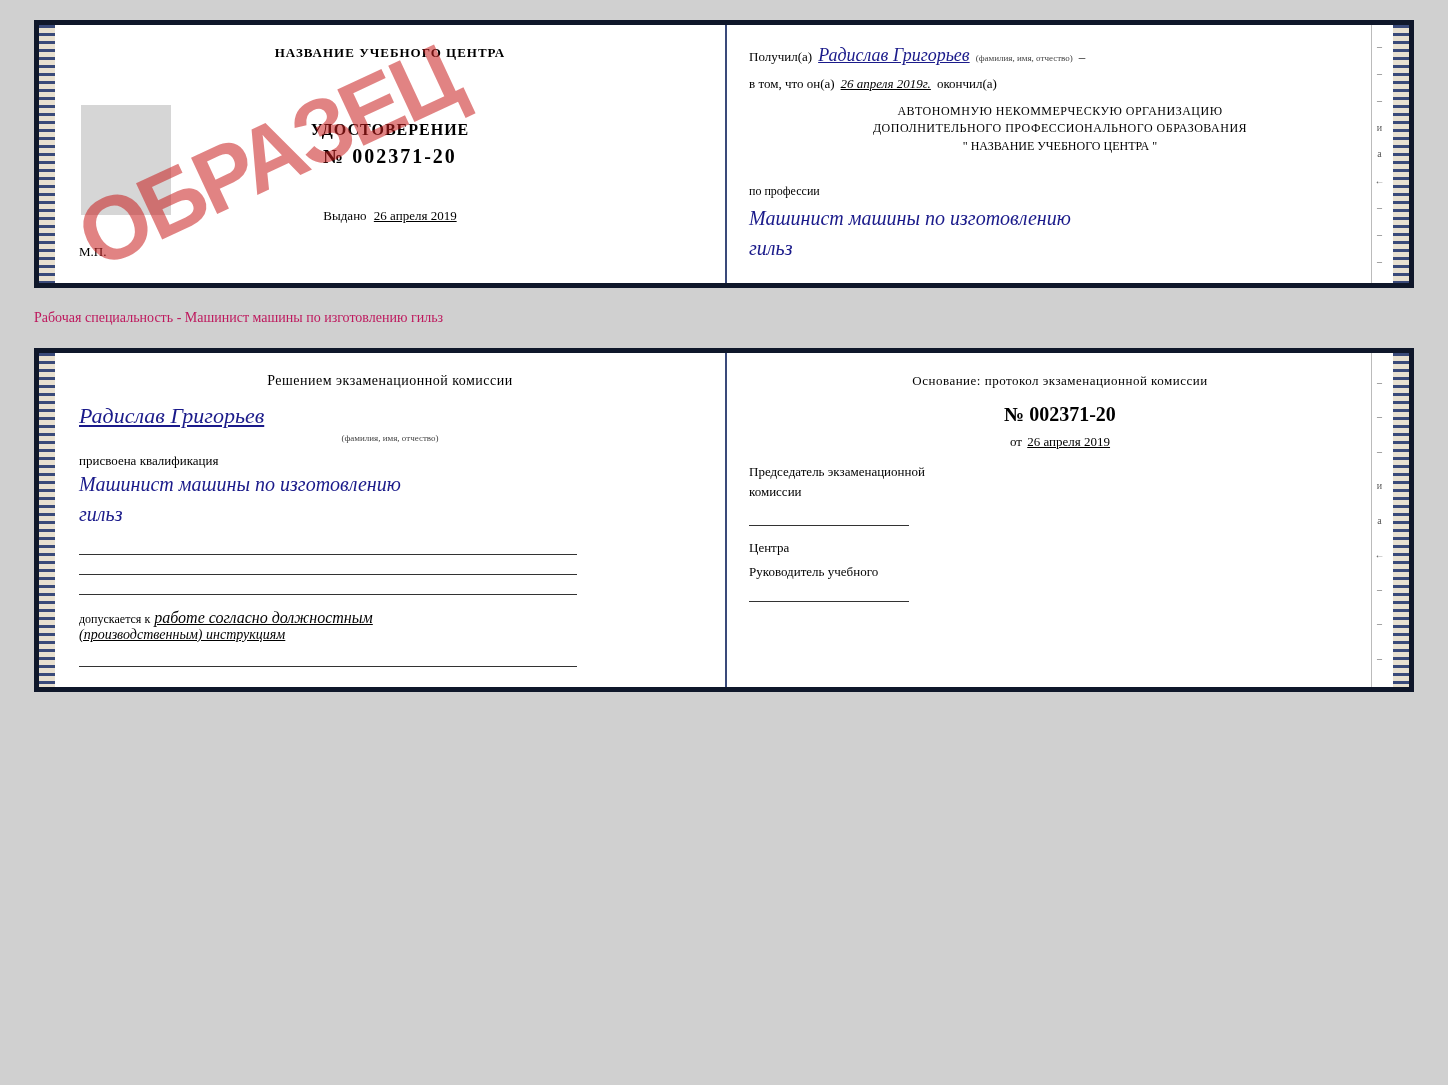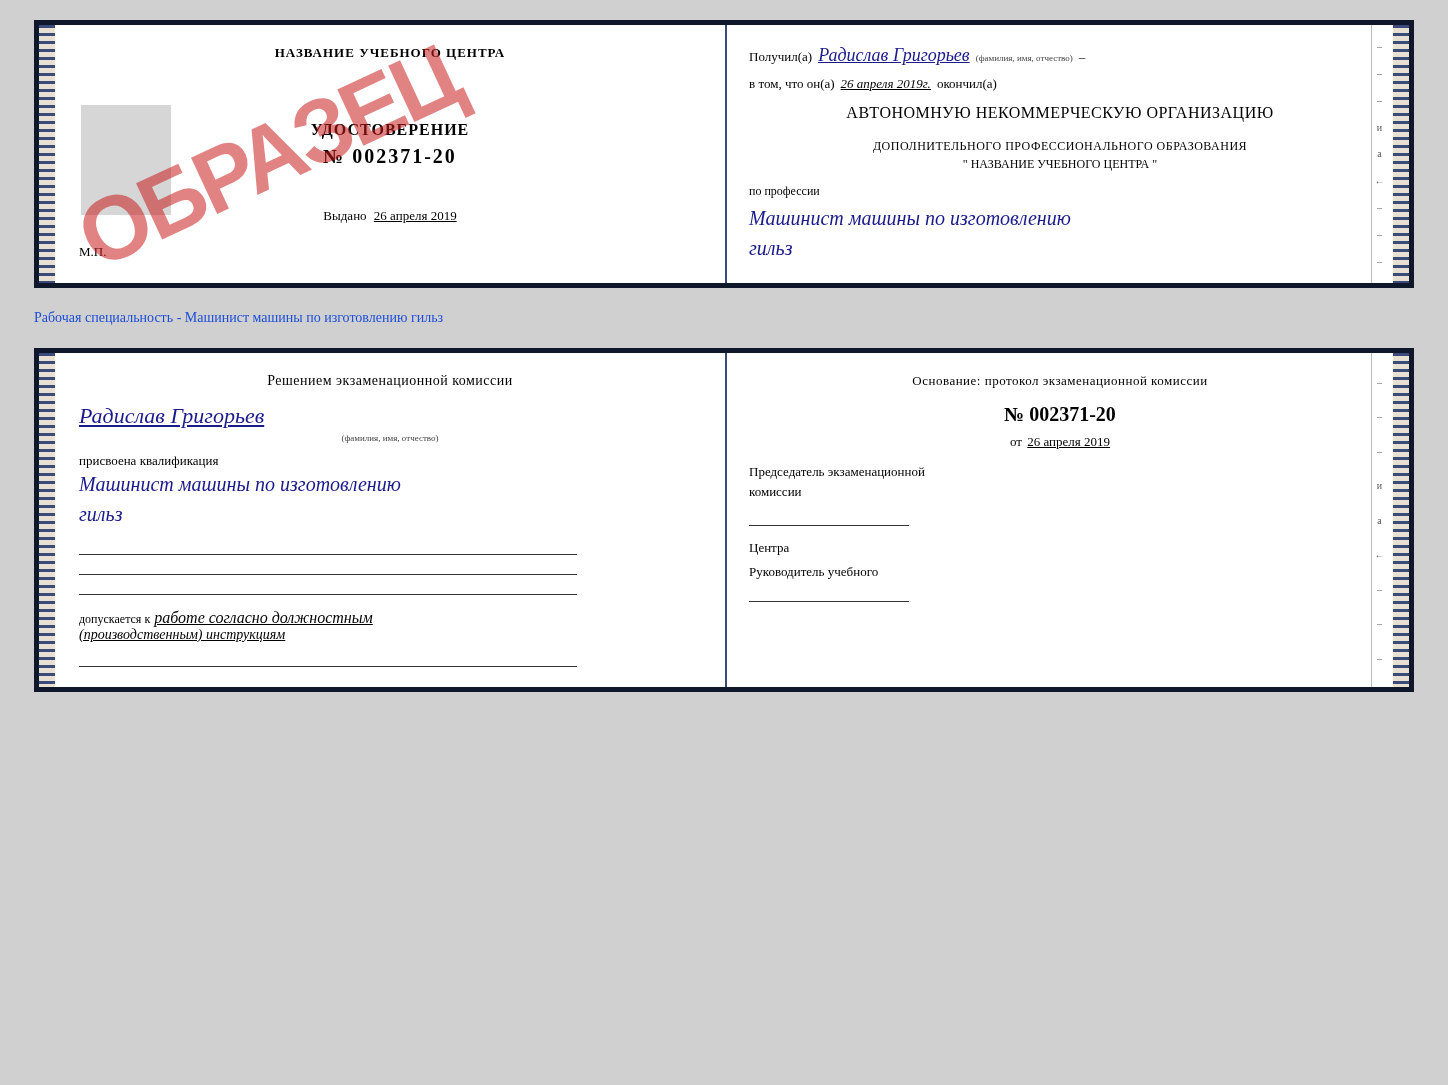--- a/index.html
+++ b/index.html
@@ -37,21 +37,21 @@
       letter-spacing: -4px;
       font-family: Arial, sans-serif;
       text-transform: uppercase;
       white-space: nowrap;
     }
 
     
     .separator-label {
       width: 1380px;
       font-size: 14px;
-      color: #1d4ed8;
+      color: #be185d;
       padding: 4px 0;
     }
 
     
     .document-wrapper {
       position: relative;
       width: 1380px;
     }
 
     .document-container-inner {
@@ -138,30 +138,30 @@
           <span>–</span>
         </div>
 
         <div style="font-size:13px; margin-bottom:12px; display:flex; align-items:flex-end; flex-wrap:wrap; gap:6px;">
           <span>в том, что он(а)</span>
           <span style="font-style:italic; text-decoration:underline;">26 апреля 2019г.</span>
           <span>окончил(а)</span>
         </div>
 
         <div style="text-align:center; margin: 8px 0;">
-          <div style="font-size:16px; letter-spacing:0.5px; margin-bottom:17px;">АВТОНОМНУЮ НЕКОММЕРЧЕСКУЮ ОРГАНИЗАЦИЮ</div>
+          <div style="font-size:12px; letter-spacing:0.5px; margin-bottom:2px;">АВТОНОМНУЮ НЕКОММЕРЧЕСКУЮ ОРГАНИЗАЦИЮ</div>
           <div style="font-size:12px; letter-spacing:0.5px; margin-bottom:3px;">ДОПОЛНИТЕЛЬНОГО ПРОФЕССИОНАЛЬНОГО ОБРАЗОВАНИЯ</div>
           <div style="font-size:12px;">
             <span>"</span>
             <span>НАЗВАНИЕ УЧЕБНОГО ЦЕНТРА</span>
             <span>"</span>
           </div>
         </div>
 
-        <div style="margin-top:12px;">
+        <div style="margin-top:30px;">
           <div style="font-size:12px; margin-bottom:4px;">по профессии</div>
           <div style="font-size:20px; color:#1a1a8a; font-style:italic; font-family:'Georgia',cursive,serif; line-height:1.5;">
             <span>Машинист машины по изготовлению</span><br>
             <span>гильз</span>
           </div>
         </div>
 
         <div style="position:absolute; right:6px; top:0; bottom:0; width:16px; display:flex; flex-direction:column; justify-content:space-evenly; align-items:center; font-size:10px; color:#555; border-left:1px solid #bbb;">
           <span>–</span>
           <span>–</span>

